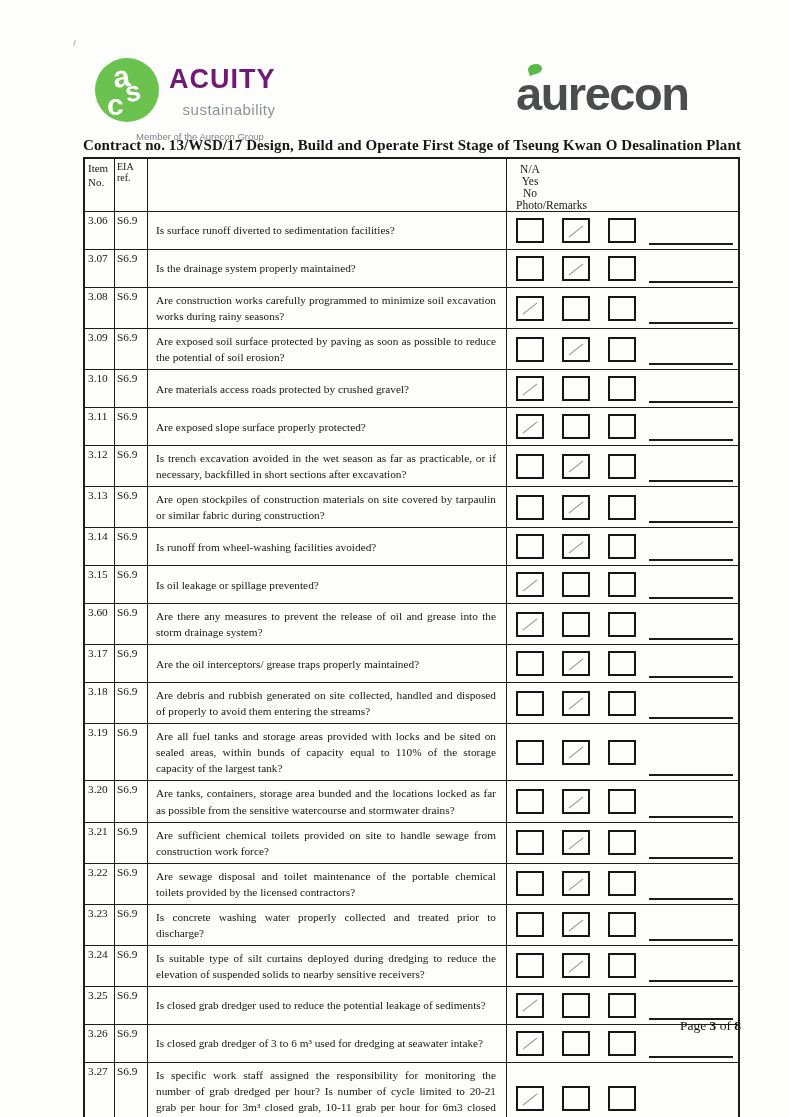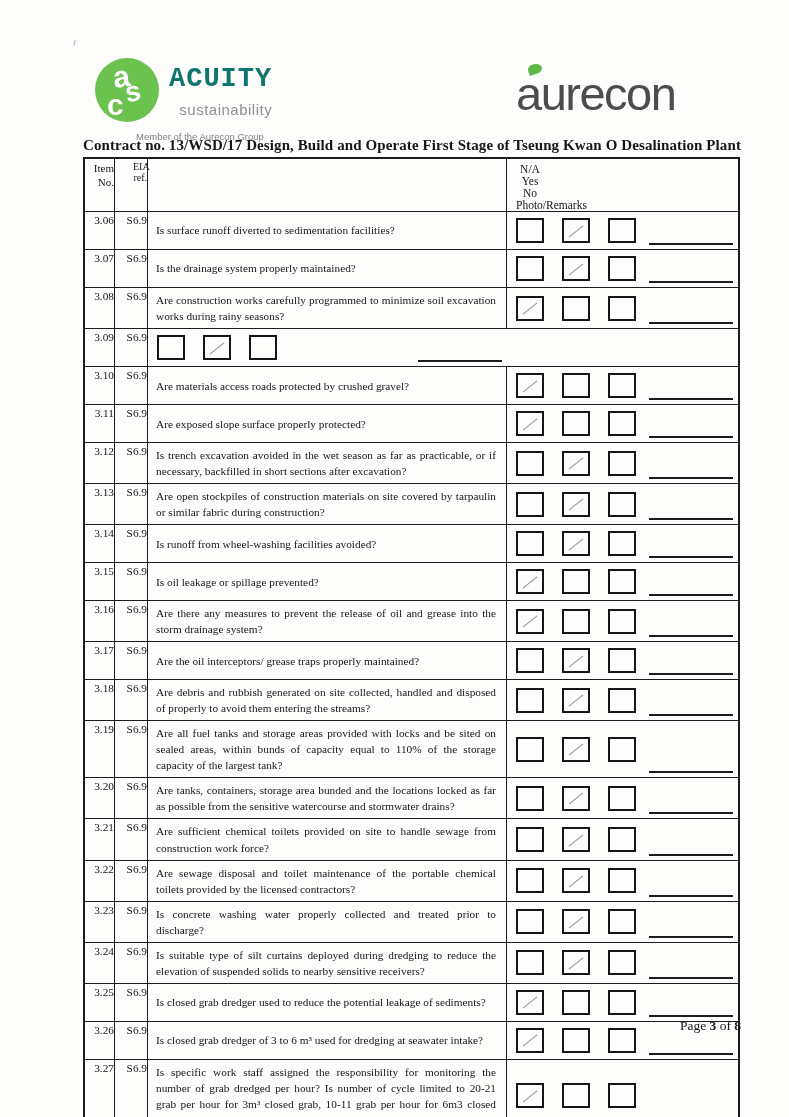--- a/index.html
+++ b/index.html
@@ -23,34 +23,34 @@
   }
   .mono {
     position: absolute; color: #fff; font-family: "Liberation Sans", sans-serif;
     font-weight: bold; line-height: 1;
   }
   .mono-a { font-size: 30px; left: 18px; top: 4px; transform: rotate(-8deg); }
   .mono-s { font-size: 28px; left: 30px; top: 20px; transform: rotate(-10deg); }
   .mono-c { font-size: 30px; left: 12px; top: 32px; }
   .acuity-words { margin-left: 10px; padding-top: 8px; display: flex; flex-direction: column; align-items: flex-end; }
   .acuity-name {
-    font-family: Liberation Mono, monospace; font-weight: bold;
-    font-size: 27px; letter-spacing: 1px; color: #0f766e; line-height: 1;
+    font-family: Liberation Sans, sans-serif; font-weight: bold;
+    font-size: 27px; letter-spacing: 1px; color: #701a75; line-height: 1;
   }
   .acuity-sub {
     font-family: "Liberation Sans", sans-serif; font-size: 15px;
     color: #8d9297; letter-spacing: .5px; margin-top: 8px;
   }
   .acuity-member {
     font-family: "Liberation Sans", sans-serif; font-size: 9.5px;
     color: #7d8287; margin-top: 9px; text-align: center; width: 100%;
   }
   .aurecon { position: absolute; left: 516px; top: 68px; width: 226px; }
   .aurecon-word {
-    font-family: "Liberation Sans", sans-serif; font-weight: normal;
+    font-family: "Liberation Sans", sans-serif; font-weight: bold;
     font-size: 47px; letter-spacing: -1.5px; color: #4b4c4e; line-height: 1.1;
   }
   .aurecon-leaf {
     position: absolute; left: 12px; top: -4px; width: 14px; height: 10px;
     background: #5cb948; border-radius: 60% 75% 60% 0; transform: rotate(-18deg);
   }
 
   
   .doc-title {
     position: absolute; left: 83px; top: 137px; width: 657px;
@@ -61,34 +61,34 @@
   
   .checklist {
     position: absolute; left: 83px; top: 157px; width: 657px;
     border: 2px solid #1c1c1c; background: #fdfdfc;
   }
   .t-row {
     display: grid; grid-template-columns: 30px 33px 359px 1fr;
     border-bottom: 1.6px solid #1c1c1c;
   }
   .t-row:last-child { border-bottom: none; }
-  .c { border-right: 1.2px solid #1c1c1c; text-align: right; }
+  .c { border-right: 1.2px solid #1c1c1c; }
   .c-no   { font-size: 11.3px; padding: 2px 0 0 3px; }
   .c-ref  { font-size: 11.3px; padding: 2px 0 0 2px; }
   .c-q    {
     border-right: 1.6px solid #1c1c1c; font-size: 11.3px; line-height: 1.42;
     padding: 4px 10px 4px 8px; display: flex; align-items: center;
     text-align: justify;
     justify-content: flex-end;
   }
   .c-q span { width: 100%; }
   .c-checks { position: relative; display: flex; align-items: center; gap: 18px; padding-left: 9px; border-right: none; }
   .hdr { min-height: 35px; }
   .hdr .c-no { font-size: 11px; line-height: 1.3; }
-  .hdr .c-ref { font-size: 10px; margin-left: 16px; }
+  .hdr .c-ref { font-size: 10px; }
   .hdr-checks { display: flex; align-items: flex-start; padding: 4px 0 0 9px; font-size: 11.5px; flex-direction: column; }
   .hdr-slot { width: 28px; text-align: center; flex: 0 0 auto; }
   .hdr-gap { width: 18px; flex: 0 0 auto; }
   .hdr-photo { flex: 1; text-align: center; font-size: 11.5px; }
   .q-row { min-height: 29px; }
   .box {
     width: 28px; height: 25px; border: 2.4px solid #161616; background: #fdfdfc;
     position: relative; flex: 0 0 auto; margin: 6px 0;
   }
   .tick {
@@ -198,20 +198,23 @@
             </div>
       <div class="box"></div>
       <div class="box"></div>
       <div class="remark-line"></div>
     </div>
   </div>
 
   <div class="t-row q-row">
     <div class="c c-no">3.09</div>
     <div class="c c-ref">S6.9</div>
+    <div class="c-q">
+            <span>Are exposed soil surface protected by paving as soon as possible to reduce the potential of soil erosion?</span>
+          </div>
     <div class="c-checks">
       <div class="box"></div>
       <div class="box ticked">
               <div class="tick"></div>
             </div>
       <div class="box"></div>
       <div class="remark-line"></div>
     </div>
   </div>
 
@@ -305,21 +308,21 @@
       <div class="box ticked">
               <div class="tick"></div>
             </div>
       <div class="box"></div>
       <div class="box"></div>
       <div class="remark-line"></div>
     </div>
   </div>
 
   <div class="t-row q-row">
-    <div class="c c-no">3.16</div>
+    <div class="c c-no">3.60</div>
     <div class="c c-ref">S6.9</div>
     <div class="c-q">
             <span>Are there any measures to prevent the release of oil and grease into the storm drainage system?</span>
           </div>
     <div class="c-checks">
       <div class="box ticked">
               <div class="tick"></div>
             </div>
       <div class="box"></div>
       <div class="box"></div>

